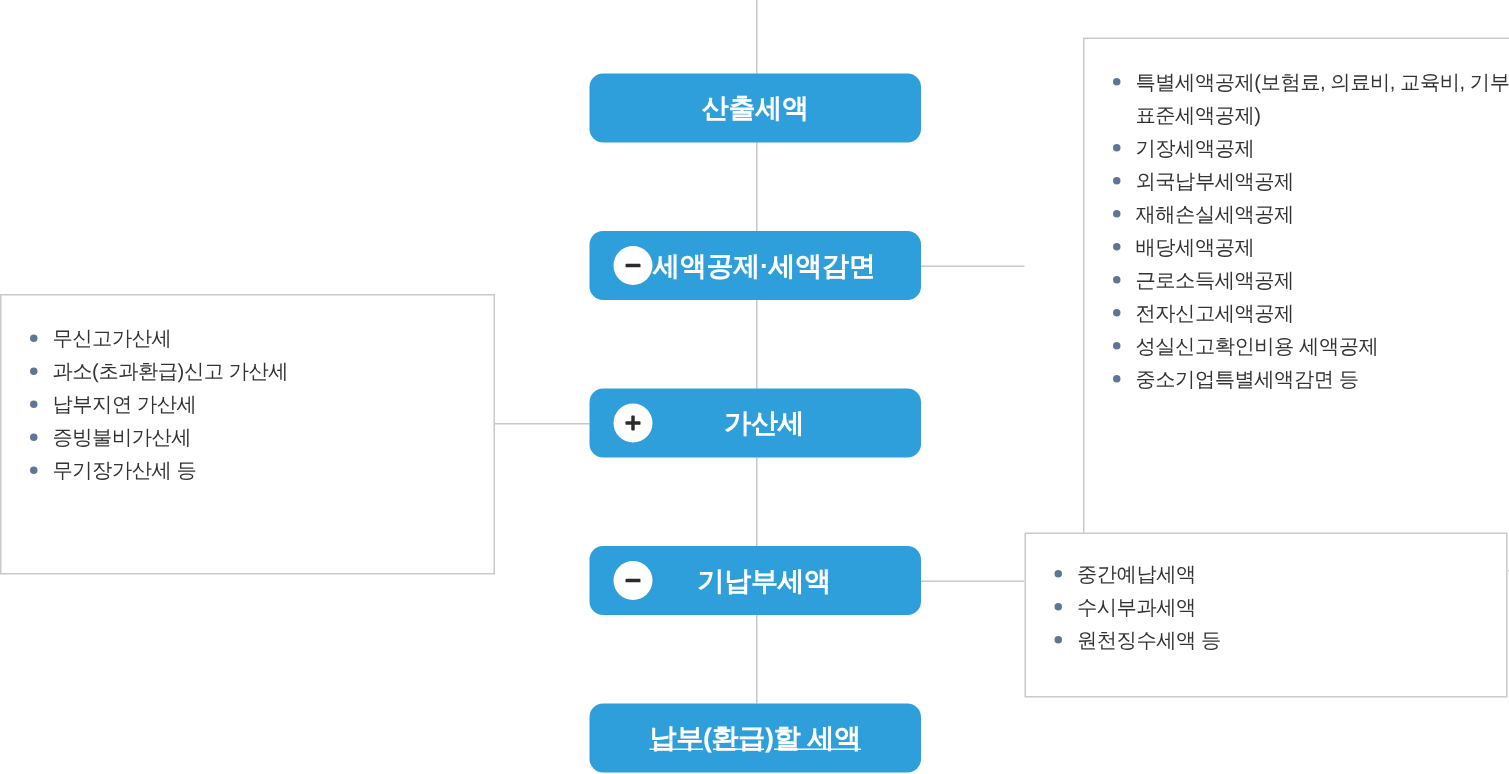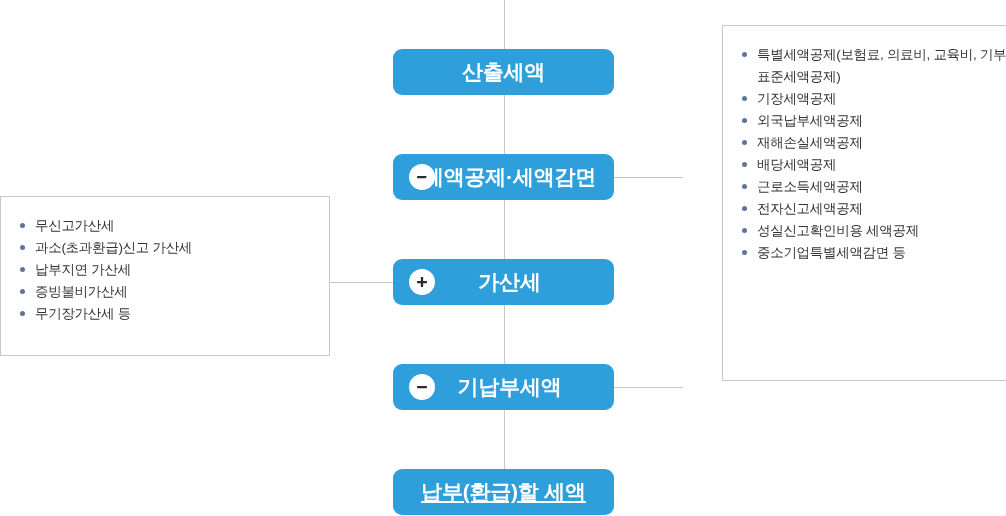--- a/index.html
+++ b/index.html
@@ -32,21 +32,21 @@
     left: 393px;
     width: 221px;
     height: 46px;
     background: #2f9fdc;
     border-radius: 9px;
     box-sizing: border-box;
     display: flex;
     align-items: center;
     justify-content: center;
     color: #ffffff;
-    font-size: 21px;
+    font-size: 18px;
     font-weight: bold;
     letter-spacing: -0.2px;
     white-space: nowrap;
   }
   .node .label { display: block; }
 
   
   .node.has-sign .label {
     position: relative;
     left: 6px;
@@ -107,21 +107,21 @@
     left: 683px;
     top: 355px;
     width: 322px;
     height: 110px;
     padding: 16px 16px 0 16px;
   }
   #panel-penalty {
     left: 0px;
     top: 196px;
     width: 330px;
-    height: 160px;
+    height: 187px;
     padding: 18px 16px 0 16px;
   }
 </style>
 </head>
 <body>
 
 <div id="diagram">
 
   <div class="conn v" style="left:504px; top:0px; height:49px;"></div>
   <div class="conn v" style="left:504px; top:95px; height:59px;"></div>
@@ -176,20 +176,27 @@
       <li><span class="bullet"></span><span>외국납부세액공제</span></li>
       <li><span class="bullet"></span><span>재해손실세액공제</span></li>
       <li><span class="bullet"></span><span>배당세액공제</span></li>
       <li><span class="bullet"></span><span>근로소득세액공제</span></li>
       <li><span class="bullet"></span><span>전자신고세액공제</span></li>
       <li><span class="bullet"></span><span>성실신고확인비용 세액공제</span></li>
       <li><span class="bullet"></span><span>중소기업특별세액감면 등</span></li>
     </ul>
   </div>
 
+  <div class="panel" id="panel-prepaid">
+    <ul>
+      <li><span class="bullet"></span><span>중간예납세액</span></li>
+      <li><span class="bullet"></span><span>수시부과세액</span></li>
+      <li><span class="bullet"></span><span>원천징수세액 등</span></li>
+    </ul>
+  </div>
 
   <div class="panel" id="panel-penalty">
     <ul>
       <li><span class="bullet"></span><span>무신고가산세</span></li>
       <li><span class="bullet"></span><span>과소(초과환급)신고 가산세</span></li>
       <li><span class="bullet"></span><span>납부지연 가산세</span></li>
       <li><span class="bullet"></span><span>증빙불비가산세</span></li>
       <li><span class="bullet"></span><span>무기장가산세 등</span></li>
     </ul>
   </div>

